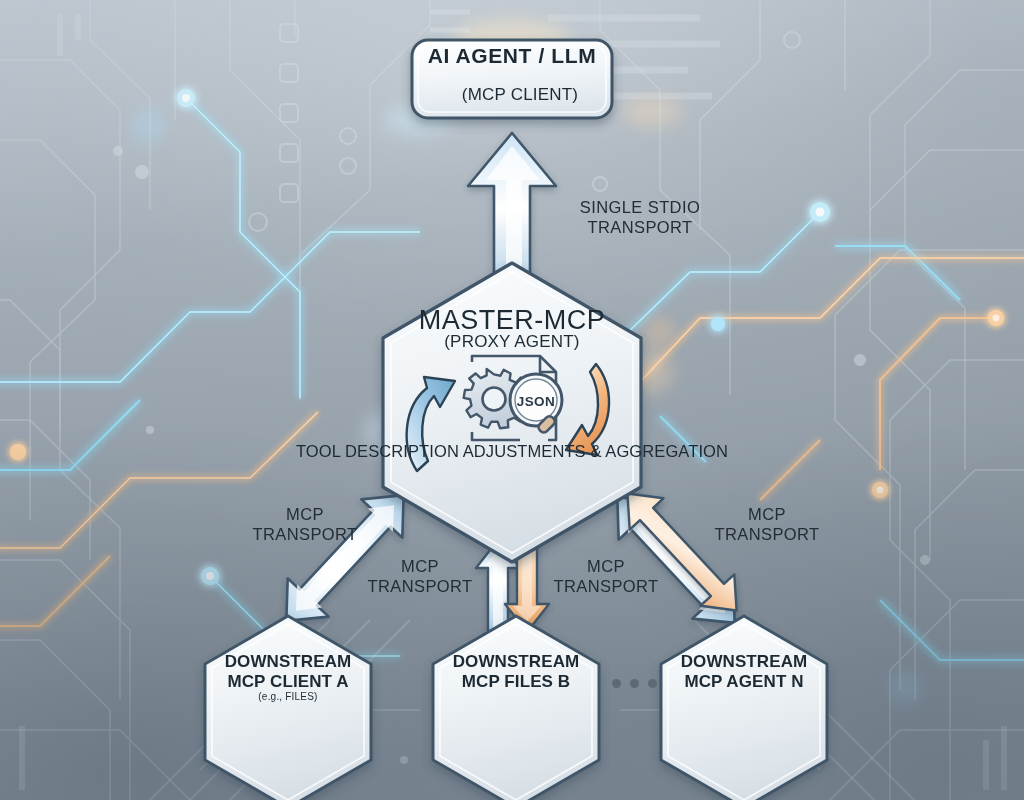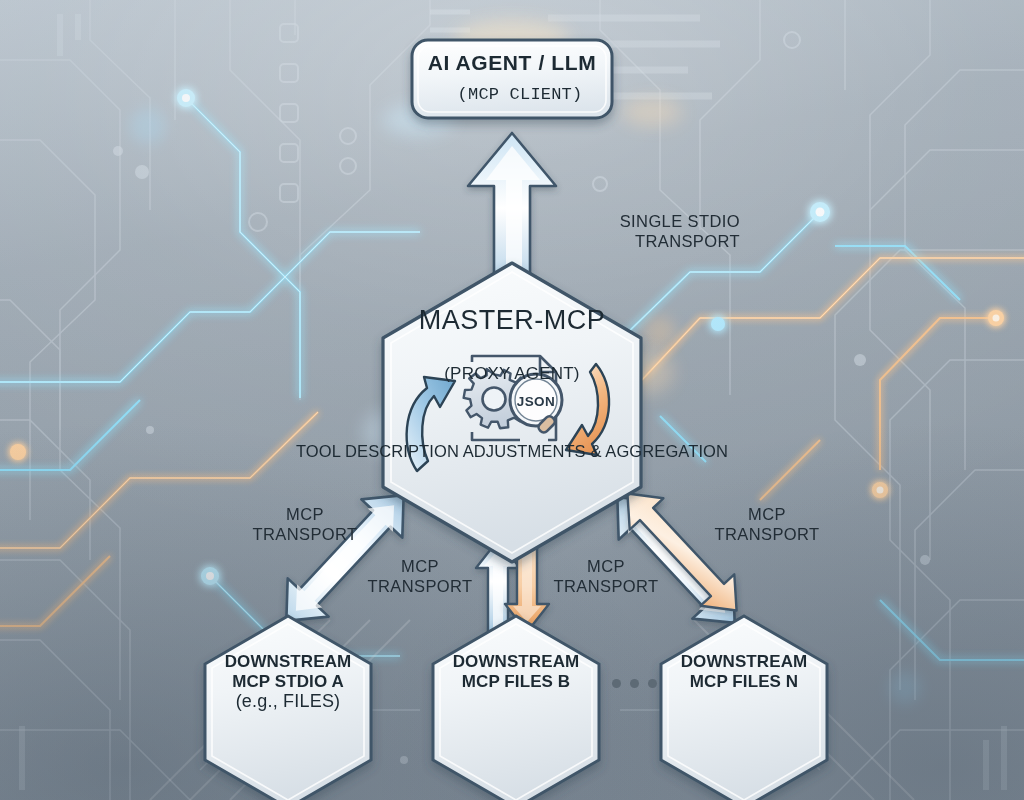--- a/index.html
+++ b/index.html
@@ -79,21 +79,21 @@
     letter-spacing: 0.1px;
     line-height: 1.22;
   }
   .srv-l1, .srv-l2 {
     font-weight: bold;
     font-size: 17px;
     letter-spacing: 0.1px;
     white-space: nowrap;
   }
   .srv-l3 {
-    font-size: 18px;
+    font-size: 10px;
     white-space: nowrap;
   }
   .edge-label {
     position: absolute;
     text-align: center;
     font-size: 16.5px;
     letter-spacing: 0.4px;
     line-height: 1.2;
     color: #222d36;
     white-space: nowrap;
@@ -454,54 +454,54 @@
     <g filter="url(#dropShadow)">
       <path d="M516 616 L599 664 L599 760 L516 808 L433 760 L433 664 Z" fill="url(#plateG)" stroke="#3f5568" stroke-width="3"></path>
       <path d="M516 624 L592 668 L592 756 L516 800 L440 756 L440 668 Z" fill="none" stroke="#ffffff" stroke-width="1.7" opacity="0.8"></path>
     </g>
     <g filter="url(#dropShadow)">
       <path d="M744 616 L827 664 L827 760 L744 808 L661 760 L661 664 Z" fill="url(#plateG)" stroke="#3f5568" stroke-width="3"></path>
       <path d="M744 624 L820 668 L820 756 L744 800 L668 756 L668 668 Z" fill="none" stroke="#ffffff" stroke-width="1.7" opacity="0.8"></path>
     </g>
   </svg>
 
-  <div class="node-text t-title" style="left:0; right:0; top:51px;">AI AGENT / LLM</div>
-  <div class="node-text t-sub" style="left:16px; right:0; top:85px;font-family:Liberation Mono, monospace;">(MCP CLIENT)</div>
+  <div class="node-text t-title" style="left:0; right:0; top:44px;">AI AGENT / LLM</div>
+  <div class="node-text t-sub" style="left:16px; right:0; top:85px;">(MCP CLIENT)</div>
 
   <div class="node-text hex-title" style="left:0; right:0; top:305px;">MASTER-MCP</div>
-  <div class="node-text hex-sub" style="left:0; right:0; top:332px;margin-top:32px;">(PROXY AGENT)</div>
+  <div class="node-text hex-sub" style="left:0; right:0; top:332px;">(PROXY AGENT)</div>
   <div class="node-text hex-desc" style="left:0; right:0; top:441px;">
     <span class="ln">TOOL DESCRIPTION</span>
     <span class="ln">ADJUSTMENTS &amp;</span>
     <span class="ln">AGGREGATION</span>
   </div>
 
   <div class="node-text" style="left:188px; width:200px; top:652px;">
     <span class="srv-l1" style="display:block">DOWNSTREAM</span>
-    <span class="srv-l2" style="display:block">MCP STDIO A</span>
+    <span class="srv-l2" style="display:block">MCP CLIENT A</span>
     <span class="srv-l3" style="display:block">(e.g., FILES)</span>
   </div>
 
   <div class="node-text" style="left:411px; width:210px; top:652px;">
     <span class="srv-l1" style="display:block">DOWNSTREAM</span>
     <span class="srv-l2" style="display:block">MCP FILES B</span>
   </div>
 
   <div class="node-text" style="left:644px; width:200px; top:652px;">
     <span class="srv-l1" style="display:block">DOWNSTREAM</span>
-    <span class="srv-l2" style="display:block">MCP FILES N</span>
+    <span class="srv-l2" style="display:block">MCP AGENT N</span>
   </div>
 
   <div class="ellipsis-dots" style="left:612px; top:679px;" title="">
     <i></i>
     <i></i>
     <i></i>
   </div>
 
-  <div class="edge-label" style="left:540px; width:200px; top:212px;text-align:right;">
+  <div class="edge-label" style="left:540px; width:200px; top:198px;">
     <span class="ln">SINGLE STDIO</span>
     <span class="ln">TRANSPORT</span>
   </div>
 
   <div class="edge-label" style="left:222px; width:166px; top:505px;">
     <span class="ln">MCP</span>
     <span class="ln">TRANSPORT</span>
   </div>
 
   <div class="edge-label" style="left:352px; width:136px; top:557px;">

